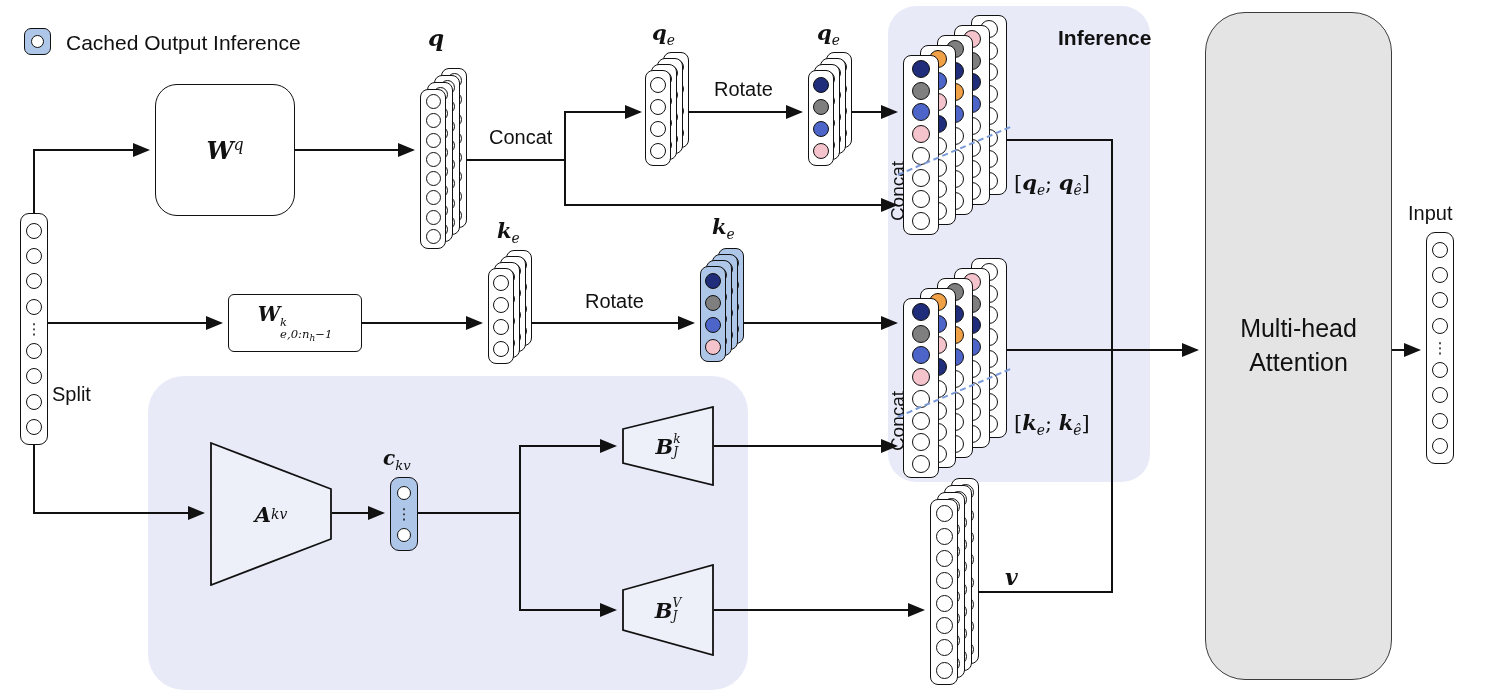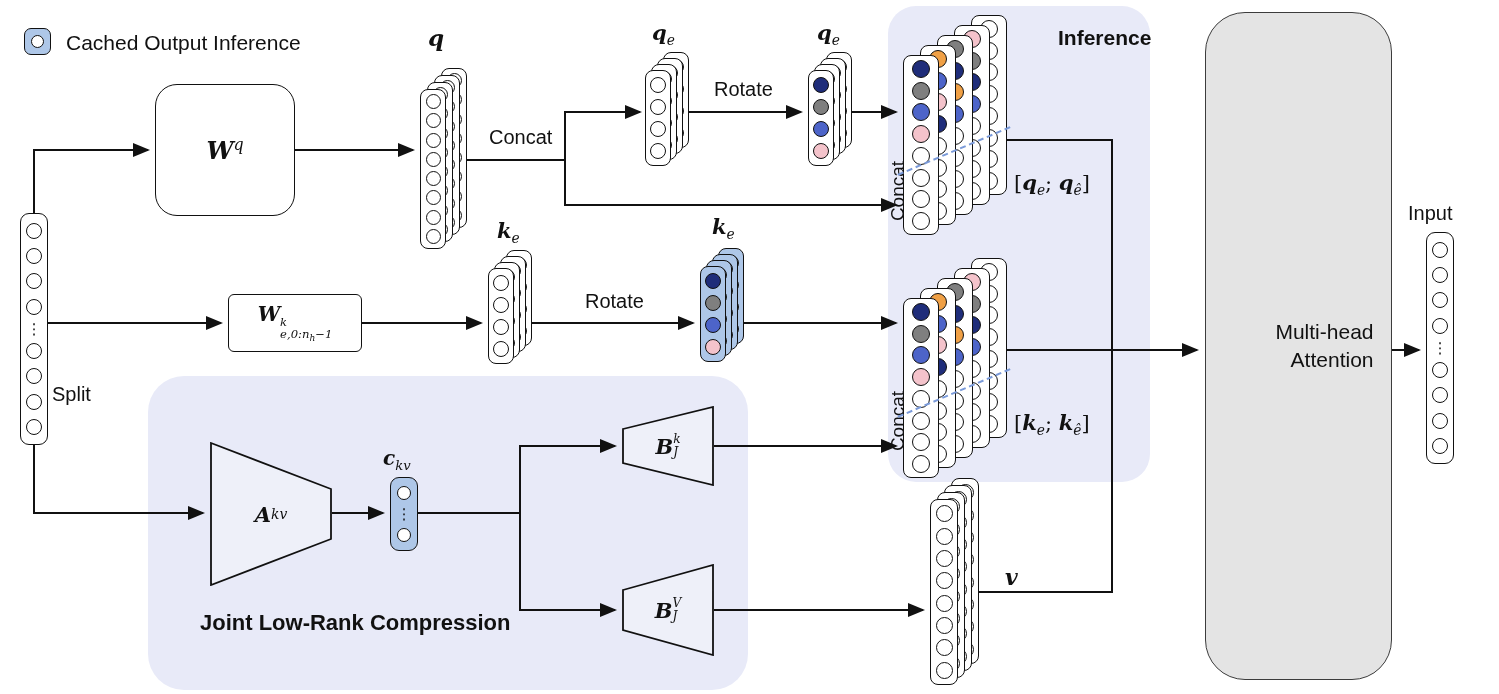--- a/index.html
+++ b/index.html
@@ -5,21 +5,21 @@
   * { margin:0; padding:0; box-sizing:border-box; }
   body { font-family:"Liberation Sans", sans-serif; background:#fff; color:#111; }
   #canvas { position:relative; width:1499px; height:694px; background:#fff; overflow:hidden; }
 
   .region { position:absolute; z-index:0; background:var(--region-fill); }
   svg.wires { position:absolute; left:0; top:0; z-index:1; }
 
   .node { position:absolute; z-index:2; background:#fff; border:1.6px solid #111;
           display:flex; align-items:center; justify-content:center; }
   .mha { background:var(--mha-fill); border-color:#3c3c3c; }
-  .mha .mha-label { width:150px; text-align:right; font-size:21px; line-height:1.35; }
+  .mha .mha-label { width:150px; text-align:center; font-size:25px; line-height:1.35; }
 
   .vec { position:absolute; z-index:2; background:#fff; border:1.6px solid #111; border-radius:9px;
          display:flex; flex-direction:column; align-items:center; justify-content:space-evenly; }
   .vec .circ { width:16px; height:16px; }
   .vec-ckv { background:var(--cached-fill); }
   .vec-ckv .circ { width:14px; height:14px; }
 
   .stack { position:absolute; z-index:2; }
   .sheet { position:absolute; background:#fff; border:1.4px solid #111; border-radius:8px;
            display:flex; flex-direction:column; align-items:center; justify-content:space-evenly; }
@@ -403,21 +403,20 @@
         <span class="circ" style="background: rgb(244, 195, 203);"></span>
         <span class="circ" style="background: rgb(255, 255, 255);"></span>
         <span class="circ" style="background: rgb(255, 255, 255);"></span>
         <span class="circ" style="background: rgb(255, 255, 255);"></span>
         <span class="circ" style="background: rgb(255, 255, 255);"></span>
       </div>
   </div>
   <div class="dash-sep" style="left:893px; top:392px;"></div>
   <div class="lbl math" style="left:1014px; top:410px; font-size:21px;">[<b><i>k</i></b><sub><i>e</i></sub>; <b><i>k</i></b><sub><i>ê</i></sub>]</div>
 
-  <div class="lbl" style="left:200px; top:610px; font-size:22px; font-weight:bold;">Joint Low-Rank Compression</div>
 
   <div class="trap" style="left:210px; top:442px; width:122px; height:144px;">
     <svg width="122" height="144">
         <polygon points="1,1 121,47 121,97 1,143" style="fill:var(--trap-fill);" stroke="#111" stroke-width="1.8"></polygon>
       </svg>
     <div class="trap-label math">
         <b><i>A</i></b>
         <sup><i>kv</i></sup>
       </div>
   </div>

